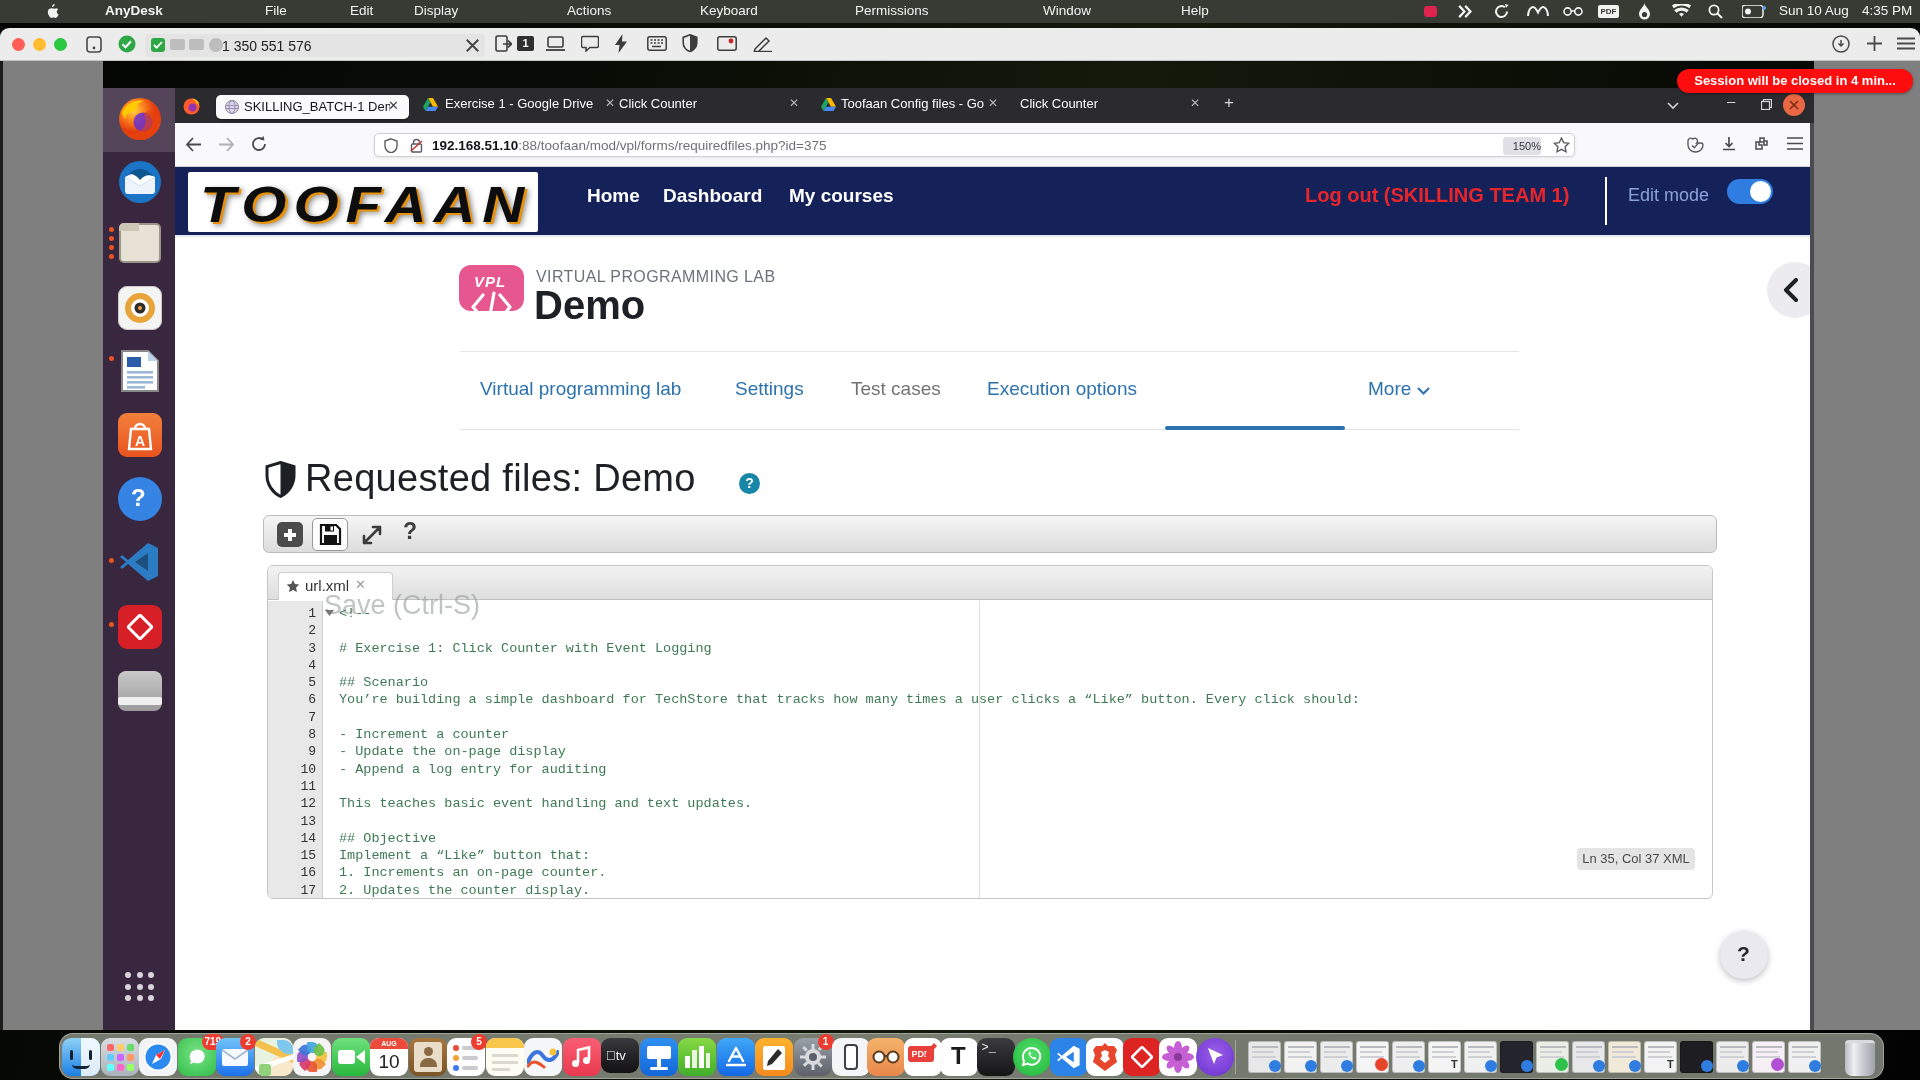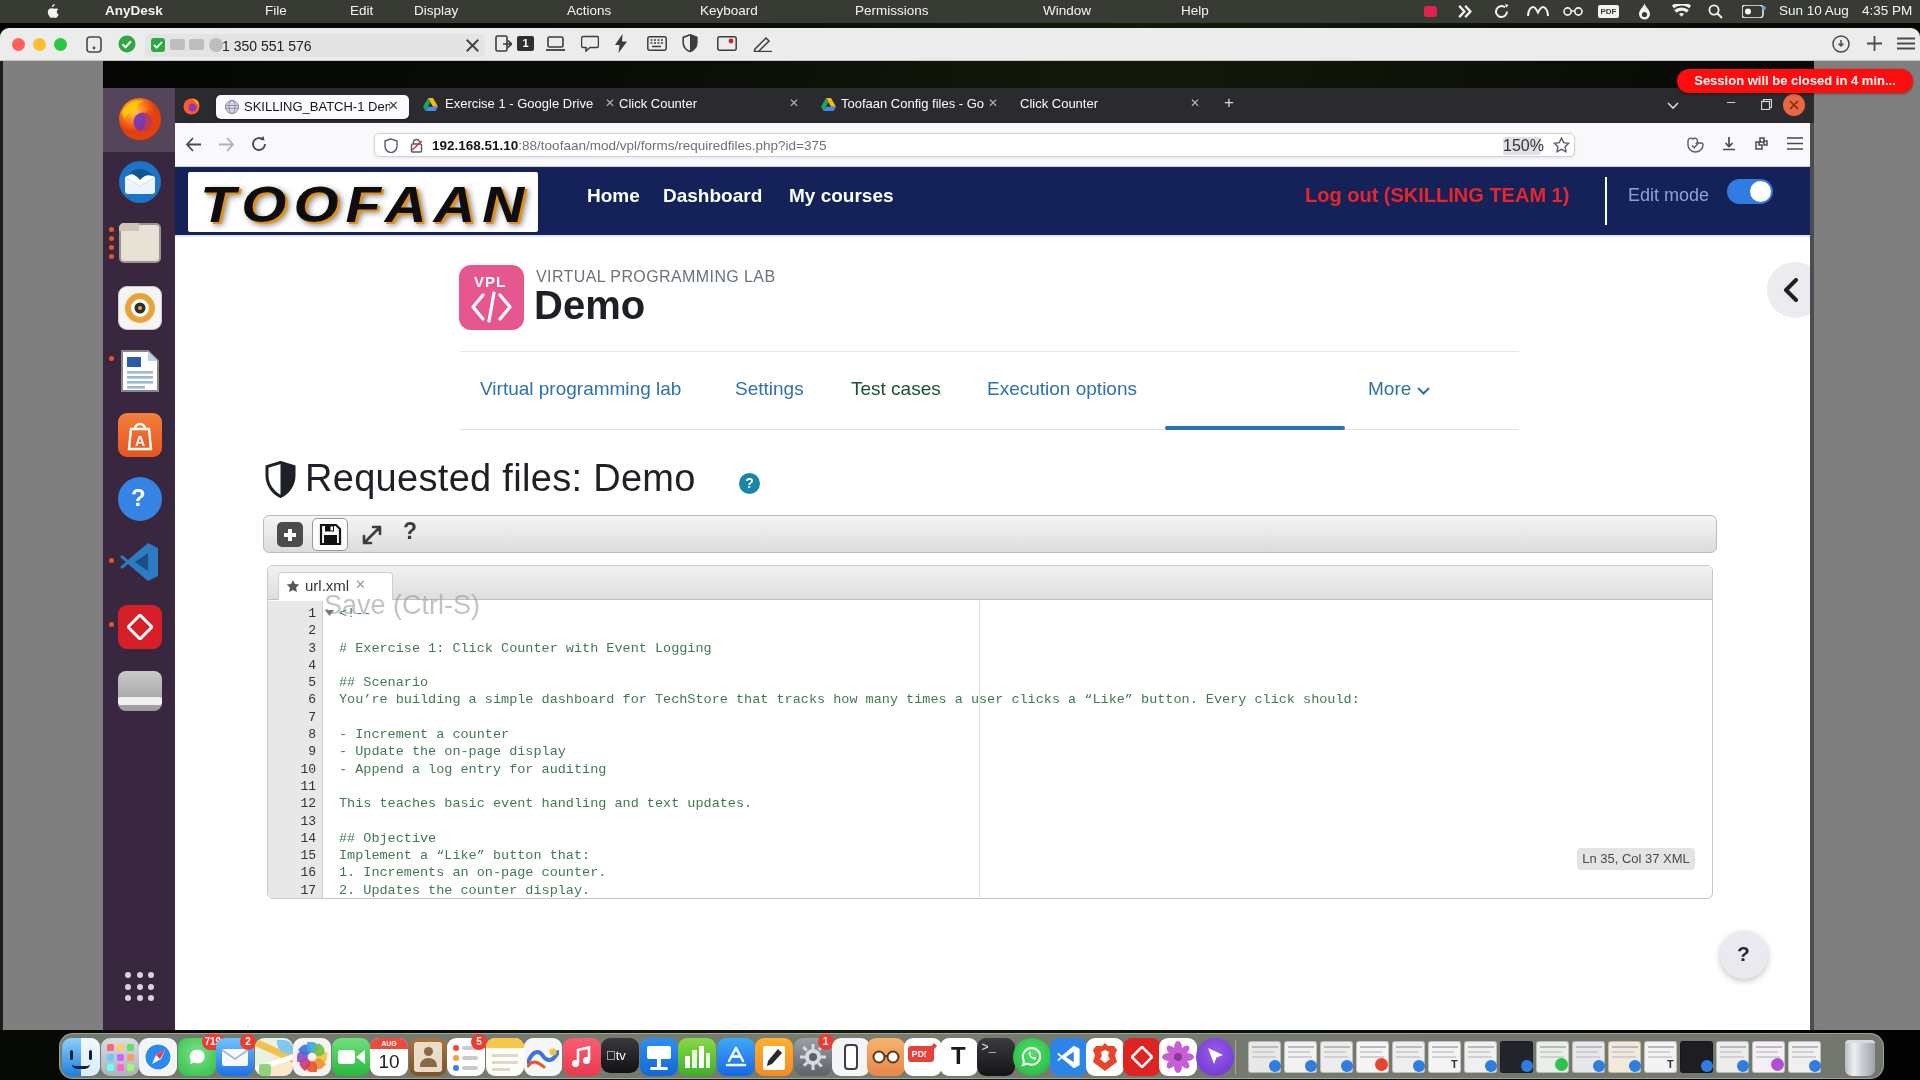--- a/index.html
+++ b/index.html
@@ -294,21 +294,21 @@
       <div class="abs" style="left:199px;top:10px;width:1201px;height:24px;background:#fff;border:1px solid #d0d0d6;border-radius:5px;box-shadow:0 1px 3px rgba(0,0,0,.08);">
         <svg class="abs" style="left:9px;top:4px;" width="14" height="15" viewBox="0 0 14 15">
             <path d="M7 .8l6 2.3v4.6c0 3.7-2.6 6.7-6 6.9-3.4-.2-6-3.2-6-6.9V3.1z" fill="none" stroke="#5b5b66" stroke-width="1.4"></path>
           </svg>
         <svg class="abs" style="left:35px;top:4px;" width="13" height="15" viewBox="0 0 13 15">
             <rect x="1.5" y="6" width="10" height="8" rx="1" fill="none" stroke="#5b5b66" stroke-width="1.4"></rect>
             <path d="M3.5 6V4.5a3 3 0 0 1 6 0" fill="none" stroke="#5b5b66" stroke-width="1.4"></path>
             <path d="M1 13L12 3" stroke="#c0392b" stroke-width="1.4"></path>
           </svg>
         <span class="abs" style="left:57px;top:4px;font-size:13.5px;color:#15141a;font-weight:bold;white-space:nowrap;">192.168.51.10<span style="font-weight:normal;color:#70707a;">:88/toofaan/mod/vpl/forms/requiredfiles.php?id=375</span></span>
-        <div class="abs" style="left:1128px;top:3px;width:38px;height:18px;background:#e0e0e6;border-radius:3px;font-size:16px;color:#33333c;text-align:left;line-height:18px;">150%</div>
+        <div class="abs" style="left:1128px;top:3px;width:38px;height:18px;background:#e0e0e6;border-radius:3px;font-size:11px;color:#33333c;text-align:right;line-height:18px;">150%</div>
         <svg class="abs" style="left:1178px;top:3px;" width="17" height="17" viewBox="0 0 17 17">
             <path d="M8.5 1l2.2 4.6 5 .7-3.6 3.5.9 5L8.5 12.4 4 14.8l.9-5L1.3 6.3l5-.7z" fill="none" stroke="#5b5b66" stroke-width="1.4"></path>
           </svg>
       </div>
       <svg class="abs" style="left:1512px;top:13px;" width="17" height="17" viewBox="0 0 17 17">
           <path d="M1 5a2.8 2.8 0 0 1 4.8-2A2.8 2.8 0 0 1 10.5 5c0 .8-.3 1.5-.8 2H14a2 2 0 0 1 2 2c0 4-3.4 7-7.5 7S1 13 1 9z" fill="none" stroke="#5b5b66" stroke-width="1.4"></path>
           <path d="M5 9.5l2.3 2.3L11.5 7" fill="none" stroke="#5b5b66" stroke-width="1.4"></path>
         </svg>
       <svg class="abs" style="left:1546px;top:13px;" width="16" height="16" viewBox="0 0 16 16">
           <path d="M8 1v9M4.5 7L8 10.5 11.5 7M2 13.5h12" fill="none" stroke="#4a4a52" stroke-width="1.7"></path>
@@ -333,33 +333,33 @@
         <span class="abs" style="left:488px;top:18px;font-size:19px;font-weight:bold;color:#fff;">Dashboard</span>
         <span class="abs" style="left:614px;top:18px;font-size:19px;font-weight:bold;color:#fff;">My courses</span>
         <span class="abs" style="left:1130px;top:17px;font-size:20px;font-weight:bold;color:#e8252a;">Log out (SKILLING TEAM 1)</span>
         <div class="abs" style="left:1430px;top:10px;width:1.5px;height:48px;background:#fff;"></div>
         <span class="abs" style="left:1453px;top:18px;font-size:18px;color:#8aa3d8;">Edit mode</span>
         <div class="abs" style="left:1552px;top:12px;width:46px;height:25px;border-radius:13px;background:#2f7de0;">
           <div class="abs" style="left:23px;top:2px;width:21px;height:21px;border-radius:50%;background:#fff;"></div>
         </div>
       </div>
 
-      <div class="abs" style="left:284px;top:98px;width:65px;height:65px;background:#e7578f;border-radius:12px;">
+      <div class="abs" style="left:284px;top:98px;width:65px;height:46px;background:#e7578f;border-radius:12px;font-style:italic;">
         <span class="abs" style="left:15px;top:8px;font-size:15px;font-weight:bold;color:#fff;letter-spacing:1px;">VPL</span>
         <svg class="abs" style="left:10px;top:24px;" width="45" height="36" viewBox="0 0 45 36">
             <path d="M14 6L4 18l10 12M31 6l10 12-10 12M25 4L20 32" fill="none" stroke="#fff" stroke-width="3.2" stroke-linecap="round" stroke-linejoin="round"></path>
           </svg>
       </div>
       <span class="abs" style="left:361px;top:101px;font-size:16px;color:#6a737b;letter-spacing:0.4px;">VIRTUAL PROGRAMMING LAB</span>
       <span class="abs" style="left:359px;top:116px;font-size:40px;font-weight:bold;color:#1d2125;">Demo</span>
       <div class="abs" style="left:285px;top:184px;width:1059px;height:1px;background:#e6e6e6;"></div>
 
       <span class="abs" style="left:305px;top:211px;font-size:19px;color:#2c72ae;">Virtual programming lab</span>
       <span class="abs" style="left:560px;top:211px;font-size:19px;color:#2c72ae;">Settings</span>
-      <span class="abs" style="left:676px;top:211px;font-size:19px;color:#14532d;">Test cases</span>
+      <span class="abs" style="left:676px;top:211px;font-size:19px;color:#737373;">Test cases</span>
       <span class="abs" style="left:812px;top:211px;font-size:19px;color:#2c72ae;">Execution options</span>
       <span class="abs" style="left:1193px;top:211px;font-size:19px;color:#2c72ae;">More</span>
       <svg class="abs" style="left:1242px;top:220px;" width="13" height="8" viewBox="0 0 13 8">
           <path d="M1 1l5.5 5.5L12 1" fill="none" stroke="#2c72ae" stroke-width="2"></path>
         </svg>
       <div class="abs" style="left:285px;top:262px;width:1059px;height:1px;background:#dee2e6;"></div>
       <div class="abs" style="left:990px;top:259px;width:180px;height:4px;background:#2c72ae;border-radius:2px;"></div>
 
       <svg class="abs" style="left:90px;top:294px;" width="31" height="37" viewBox="0 0 31 37">
           <path d="M15.5 1.5l13.5 4v9c0 9-5.5 17-13.5 21C7.5 31.5 2 23.5 2 14.5v-9z" fill="none" stroke="#1d2125" stroke-width="3"></path>

